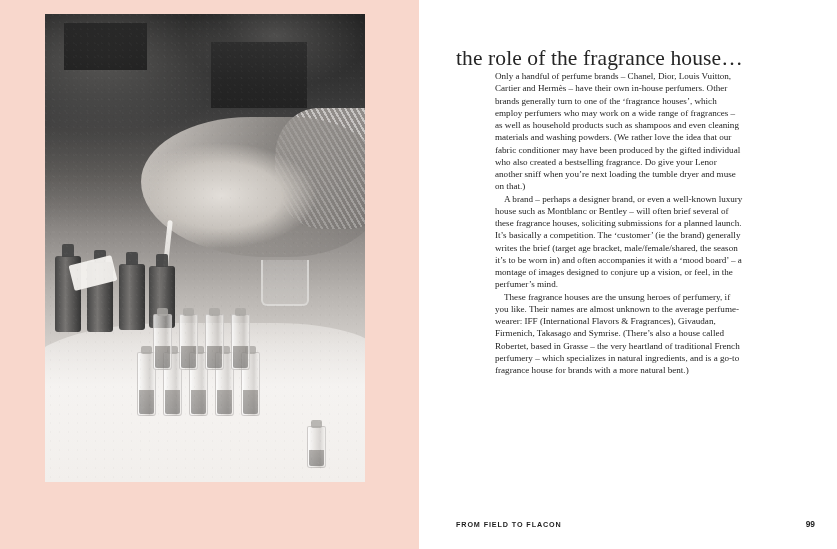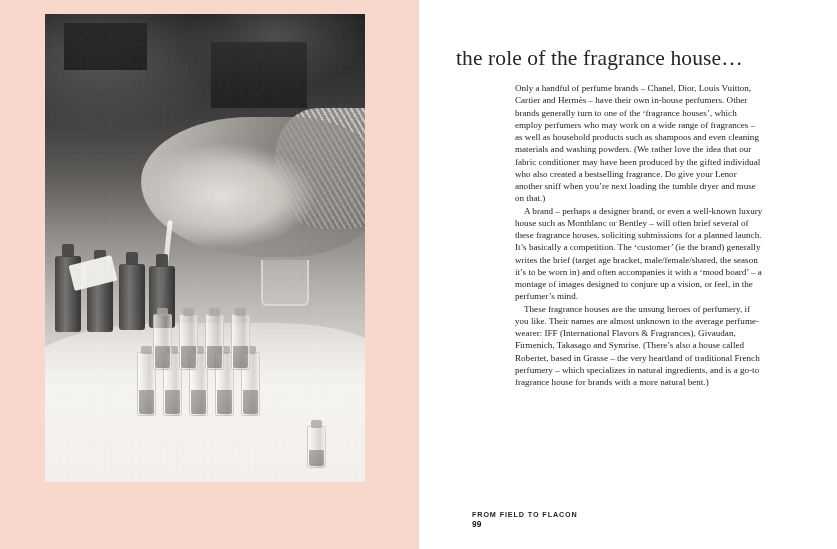--- a/index.html
+++ b/index.html
@@ -184,44 +184,42 @@
     top: 33px;
     width: 350px;
     font-size: 21.5px;
     line-height: 1.1;
     color: #262626;
     letter-spacing: 0.1px;
     font-weight: 400;
   }
   .body-col {
     position: absolute;
-    left: 96px;
+    left: 76px;
     top: 70px;
     width: 249px;
     font-size: 9.1px;
     line-height: 12.25px;
     color: #1d1d1d;
     text-align: left;
-    margin-top: 12px;
   }
   .body-col p {
     margin: 0;
   }
   .body-col p + p {
     text-indent: 9px;
   }
   .footer {
     position: absolute;
     left: 37px;
     right: 22px;
     bottom: 20px;
     display: flex;
     align-items: baseline;
     justify-content: space-between;
-    flex-direction: column;
   }
   .footer-left {
     font-family: "Liberation Sans", sans-serif;
     font-size: 7.2px;
     letter-spacing: 0.9px;
     font-weight: 700;
     color: #1d1d1d;
   }
   .footer-right {
     font-family: "Liberation Sans", sans-serif;

